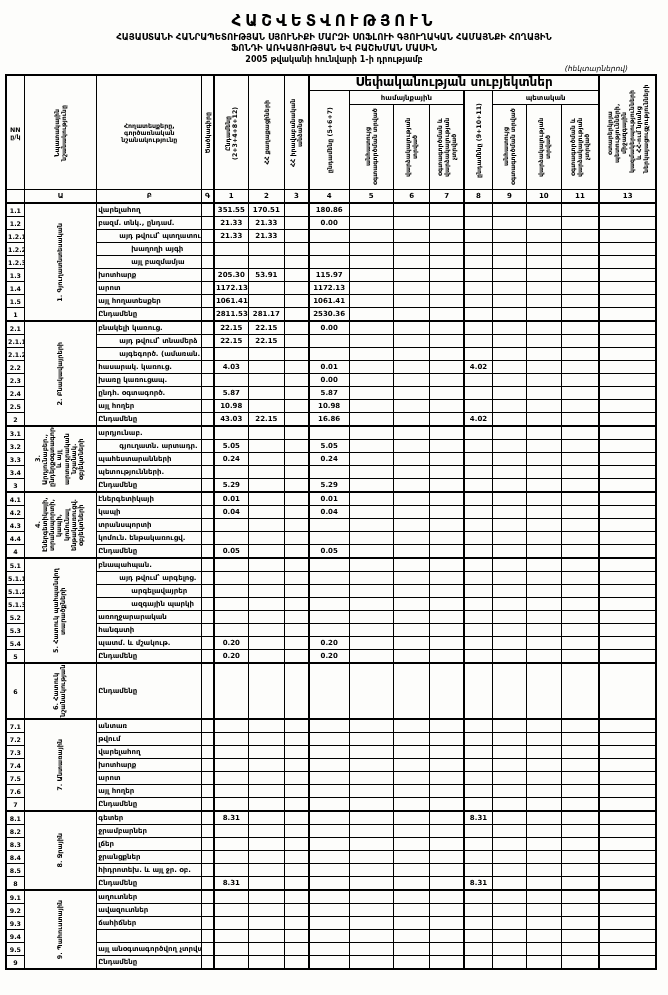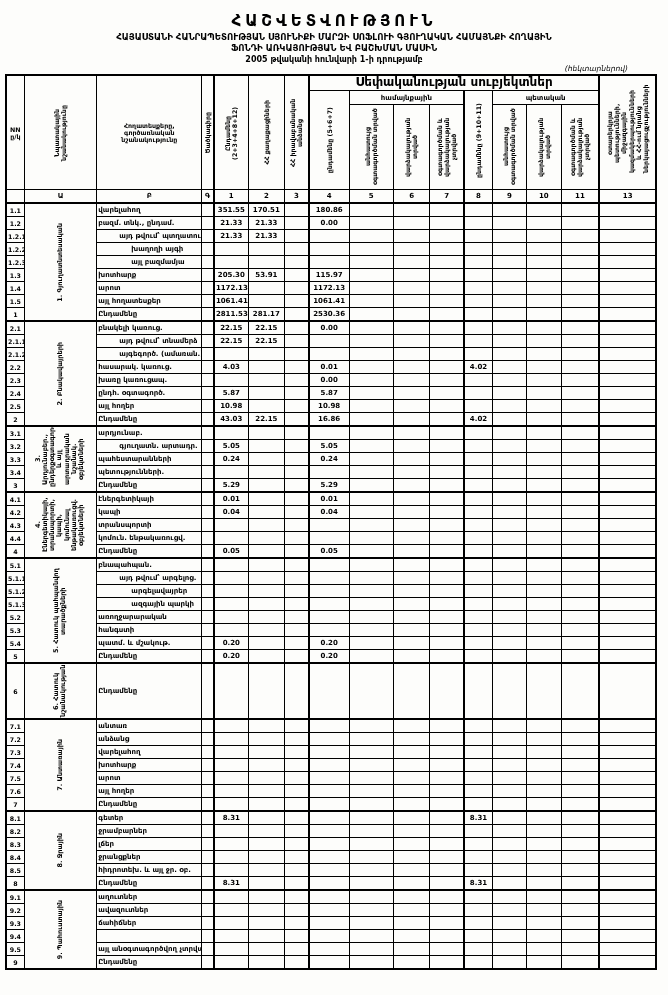--- a/index.html
+++ b/index.html
@@ -785,21 +785,21 @@
           <td class="val"></td>
           <td class="val"></td>
           <td class="val col-c8"></td>
           <td class="val"></td>
           <td class="val"></td>
           <td class="val"></td>
           <td class="val col-c13"></td>
         </tr>
         <tr>
           <td class="num">7.2</td>
-          <td class="lbl">անձանց</td>
+          <td class="lbl">թվում</td>
           <td></td>
           <td class="val col-c1"></td>
           <td class="val"></td>
           <td class="val"></td>
           <td class="val col-c4"></td>
           <td class="val"></td>
           <td class="val"></td>
           <td class="val"></td>
           <td class="val col-c8"></td>
           <td class="val"></td>

